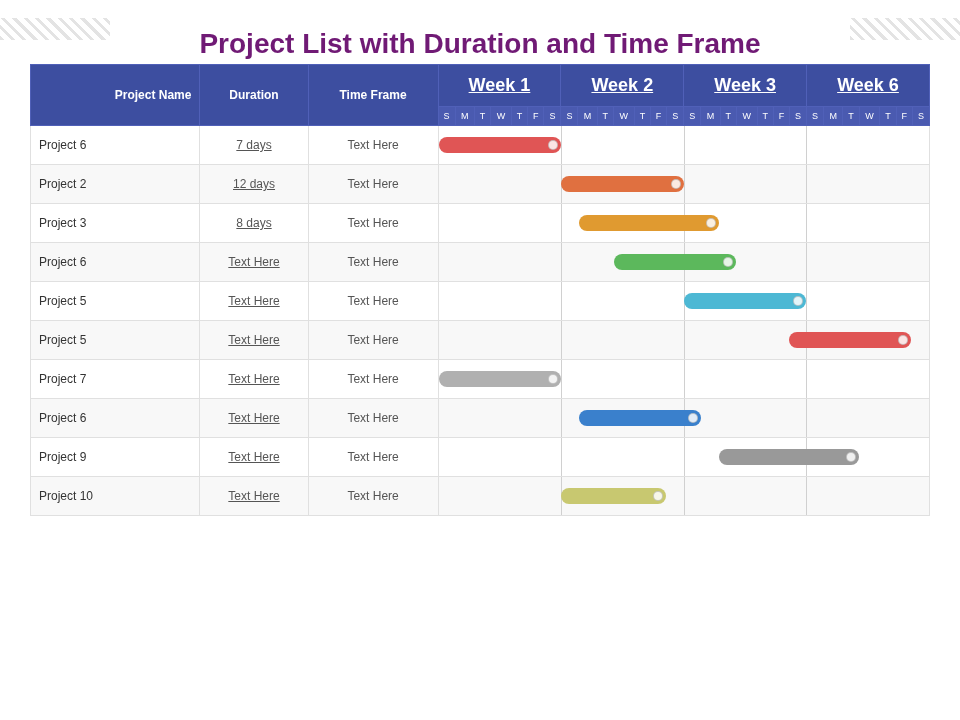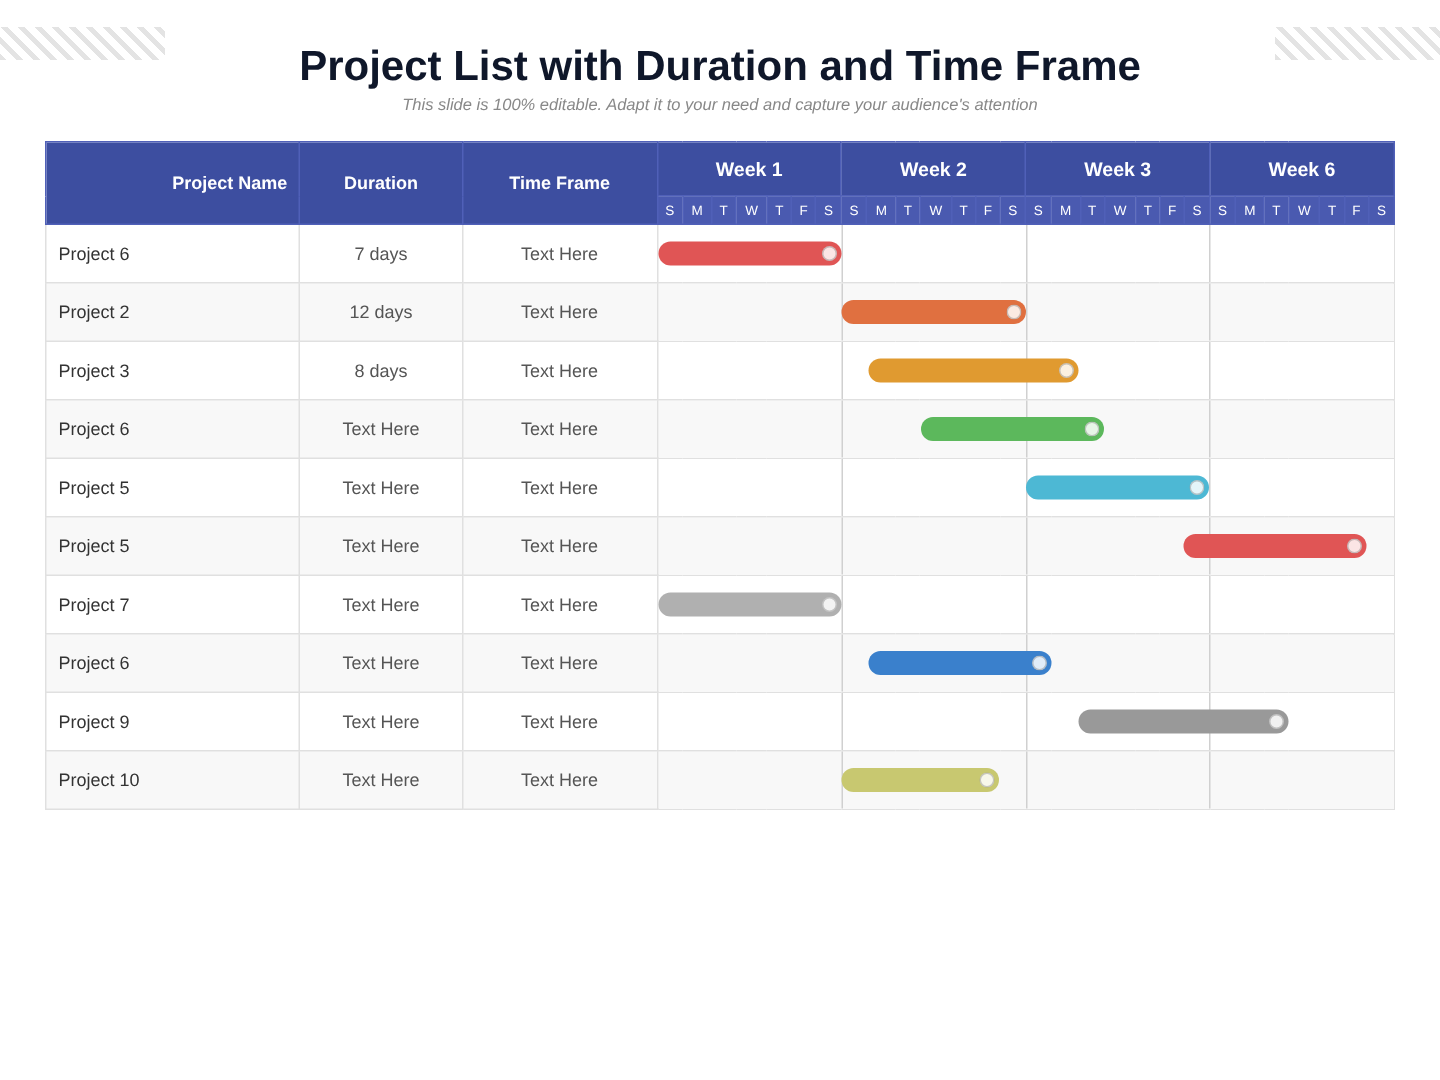--- a/index.html
+++ b/index.html
@@ -43,21 +43,21 @@
         #c8c8c8 0px, #c8c8c8 3px,
         transparent 3px, transparent 8px
       );
       opacity: 0.5;
     }
 
     .title {
       text-align: center;
       font-size: 28px;
       font-weight: 700;
-      color: #0f172a;
+      color: #701a75;
       margin-bottom: 4px;
       margin-top: 8px;
     }
 
     .subtitle {
       text-align: center;
       font-size: 11px;
       color: #888;
       font-style: italic;
       margin-bottom: 18px;
@@ -76,21 +76,22 @@
       font-weight: 600;
       padding: 10px 8px;
       text-align: center;
       border: 1px solid #5060b8;
     }
     .header-top th.left-col {
       text-align: right;
       padding-left: 24px;
     }
     .header-top th.week-col {
-      font-size: 13px;
+      font-size: 18px;
+      text-decoration: underline;
     }
 
     .header-days th {
       background: #4a5ab0;
       color: #fff;
       font-size: 9px;
       font-weight: 500;
       text-align: center;
       padding: 4px 2px;
       border: 1px solid #5060b8;
@@ -113,36 +114,36 @@
     .col-name { 
       font-weight: 500; 
       color: #333; 
       min-width: 75px;
       text-align: left;
     }
     .col-duration { 
       color: #555; 
       text-align: center; 
       min-width: 70px;
+      text-decoration: underline;
     }
     .col-timeframe { 
       color: #555; 
       text-align: center; 
       min-width: 75px;
     }
   </style>
 </head>
 <body>
 
 <div class="page-wrapper" style="position:relative;">
   <div class="deco-left"></div>
   <div class="deco-right"></div>
 
   <h1 class="title">Project List with Duration and Time Frame</h1>
-  <p class="subtitle">This slide is 100% editable. Adapt it to your need and capture your audience's attention</p>
 
   <table class="gantt-table" id="gantt-table">
     <thead>
       <tr class="header-top">
         <th class="left-col" rowspan="2">Project Name</th>
         <th rowspan="2">Duration</th>
         <th rowspan="2">Time Frame</th>
         <th class="week-col" colspan="7">Week 1</th>
         <th class="week-col" colspan="7">Week 2</th>
         <th class="week-col" colspan="7">Week 3</th>

